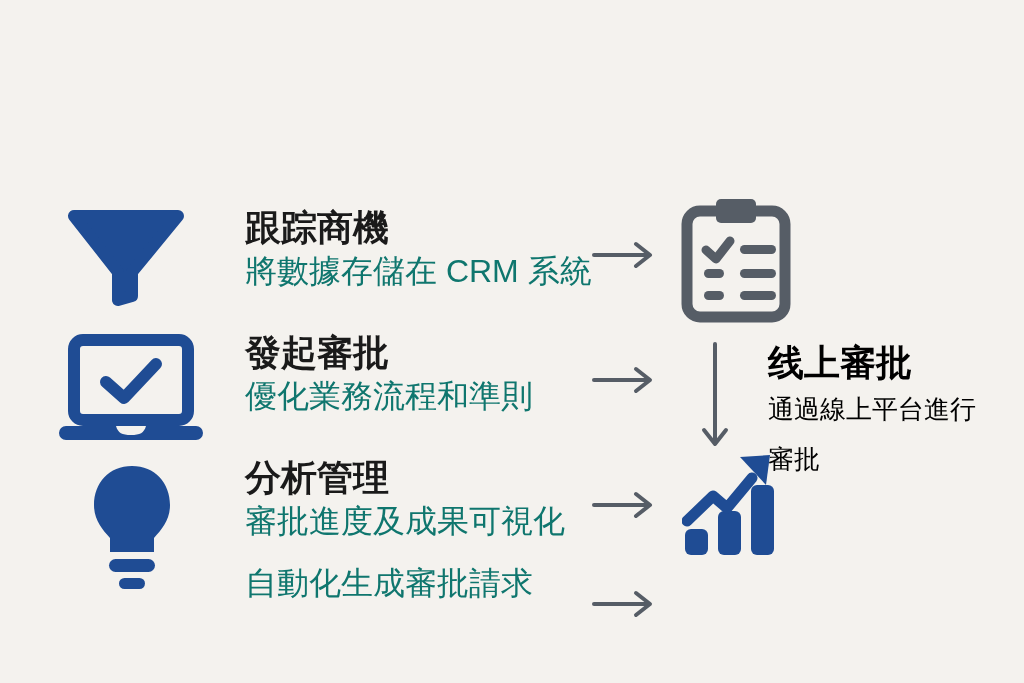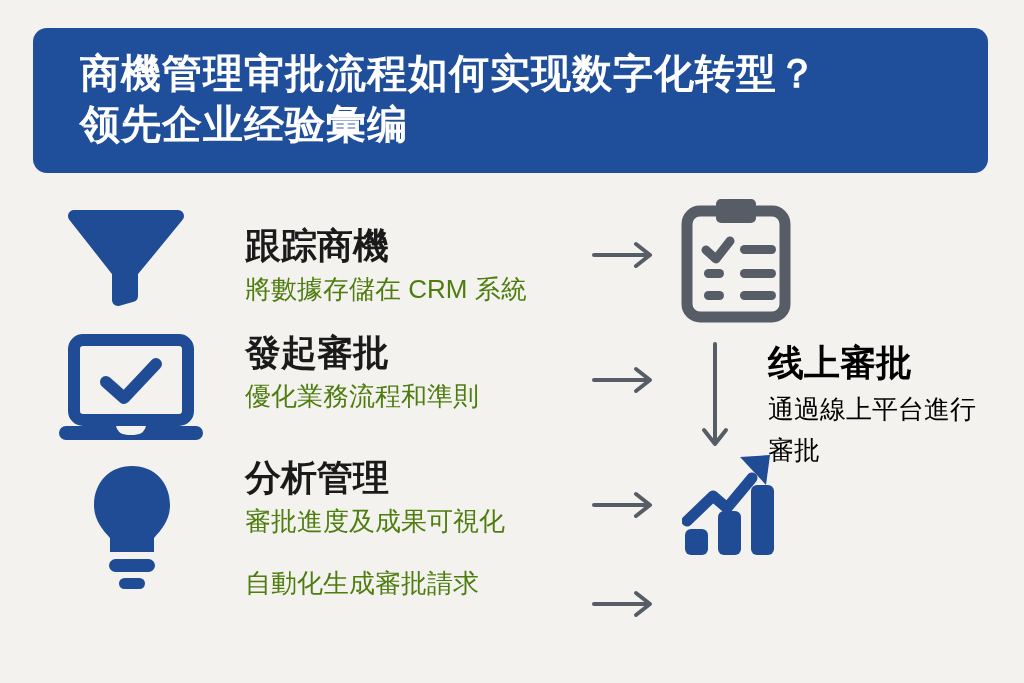--- a/index.html
+++ b/index.html
@@ -43,22 +43,22 @@
     left: 245px;
   }
   .step-title {
     font-size: 36px;
     font-weight: 700;
     color: #1a1a1a;
     line-height: 42px;
     white-space: nowrap;
   }
   .step-sub {
-    font-size: 26px;
-    color: #4d7c0f;
+    font-size: 32px;
+    color: #0f766e;
     line-height: 34px;
     margin-top: 5px;
     white-space: nowrap;
     text-align: right;
   }
   .icon-abs { position: absolute; }
   .right-text {
     position: absolute;
     left: 768px;
     top: 342px;
@@ -76,42 +76,38 @@
     line-height: 34px;
     margin-top: 8px;
     white-space: nowrap;
   }
 </style>
 </head>
 <body>
 
 <div class="canvas">
 
-  <div class="banner">
-    <div class="banner-line">商機管理审批流程如何实现数字化转型？</div>
-    <div class="banner-line">领先企业经验彙编</div>
-  </div>
 
   <svg class="icon-abs" style="left:64px; top:208px;" width="124" height="100" viewBox="0 0 124 100">
     <polygon points="10,8 114,8 68,64 68,88 54,92 54,64" fill="#1f4c94" stroke="#1f4c94" stroke-width="12" stroke-linejoin="round"></polygon>
   </svg>
 
   <svg class="icon-abs" style="left:56px; top:334px;" width="150" height="108" viewBox="0 0 150 108">
     <rect x="18" y="6" width="114" height="80" rx="9" fill="none" stroke="#1f4c94" stroke-width="12"></rect>
     <polyline points="50,48 68,64 100,30" fill="none" stroke="#1f4c94" stroke-width="12" stroke-linecap="round" stroke-linejoin="round"></polyline>
     <path d="M10,92 H60 C62,99 66,101 75,101 C84,101 88,99 90,92 H140 A7,7 0 0 1 140,106 H10 A7,7 0 0 1 10,92 Z" fill="#1f4c94"></path>
   </svg>
 
   <svg class="icon-abs" style="left:92px; top:466px;" width="80" height="124" viewBox="0 0 80 124">
     <path d="M40,0 C17,0 2,17 2,39 C2,54 10,63 18,72 L18,86 H62 L62,72 C70,63 78,54 78,39 C78,17 63,0 40,0 Z" fill="#1f4c94"></path>
     <rect x="17" y="93" width="46" height="13" rx="6.5" fill="#1f4c94"></rect>
     <rect x="27" y="112" width="26" height="11" rx="5.5" fill="#1f4c94"></rect>
   </svg>
 
-  <div class="step" style="top:207px;margin-top:18px;">
+  <div class="step" style="top:207px;">
     <div class="step-title">跟踪商機</div>
     <div class="step-sub">將數據存儲在 CRM 系統</div>
   </div>
 
   <div class="step" style="top:332px;">
     <div class="step-title">發起審批</div>
     <div class="step-sub">優化業務流程和準則</div>
   </div>
 
   <div class="step" style="top:457px;">
@@ -155,21 +151,21 @@
   </svg>
 
   <svg class="icon-abs" style="left:700px; top:342px;" width="30" height="112" viewBox="0 0 30 112">
     <line x1="15" y1="2" x2="15" y2="100" stroke="#565d66" stroke-width="4" stroke-linecap="round"></line>
     <polyline points="4,88 15,102 26,88" fill="none" stroke="#565d66" stroke-width="4" stroke-linecap="round" stroke-linejoin="round"></polyline>
   </svg>
 
   <div class="right-text">
     <div class="right-title">线上審批</div>
     <div class="right-sub">通過線上平台進行</div>
-    <div class="right-sub" style="margin-top:7px;">審批</div>
+    <div class="right-sub" style="margin-top:16px;">審批</div>
   </div>
 
   <svg class="icon-abs" style="left:682px; top:455px;" width="100" height="102" viewBox="0 0 100 102">
     <rect x="3" y="74" width="23" height="26" rx="6" fill="#1f4c94"></rect>
     <rect x="36" y="56" width="23" height="44" rx="6" fill="#1f4c94"></rect>
     <rect x="69" y="30" width="23" height="70" rx="6" fill="#1f4c94"></rect>
     <polyline points="5,66 31,41 45,53 70,23" fill="none" stroke="#1f4c94" stroke-width="11" stroke-linecap="round" stroke-linejoin="round"></polyline>
     <polygon points="58,2 88,0 84,30" fill="#1f4c94"></polygon>
   </svg>
 

